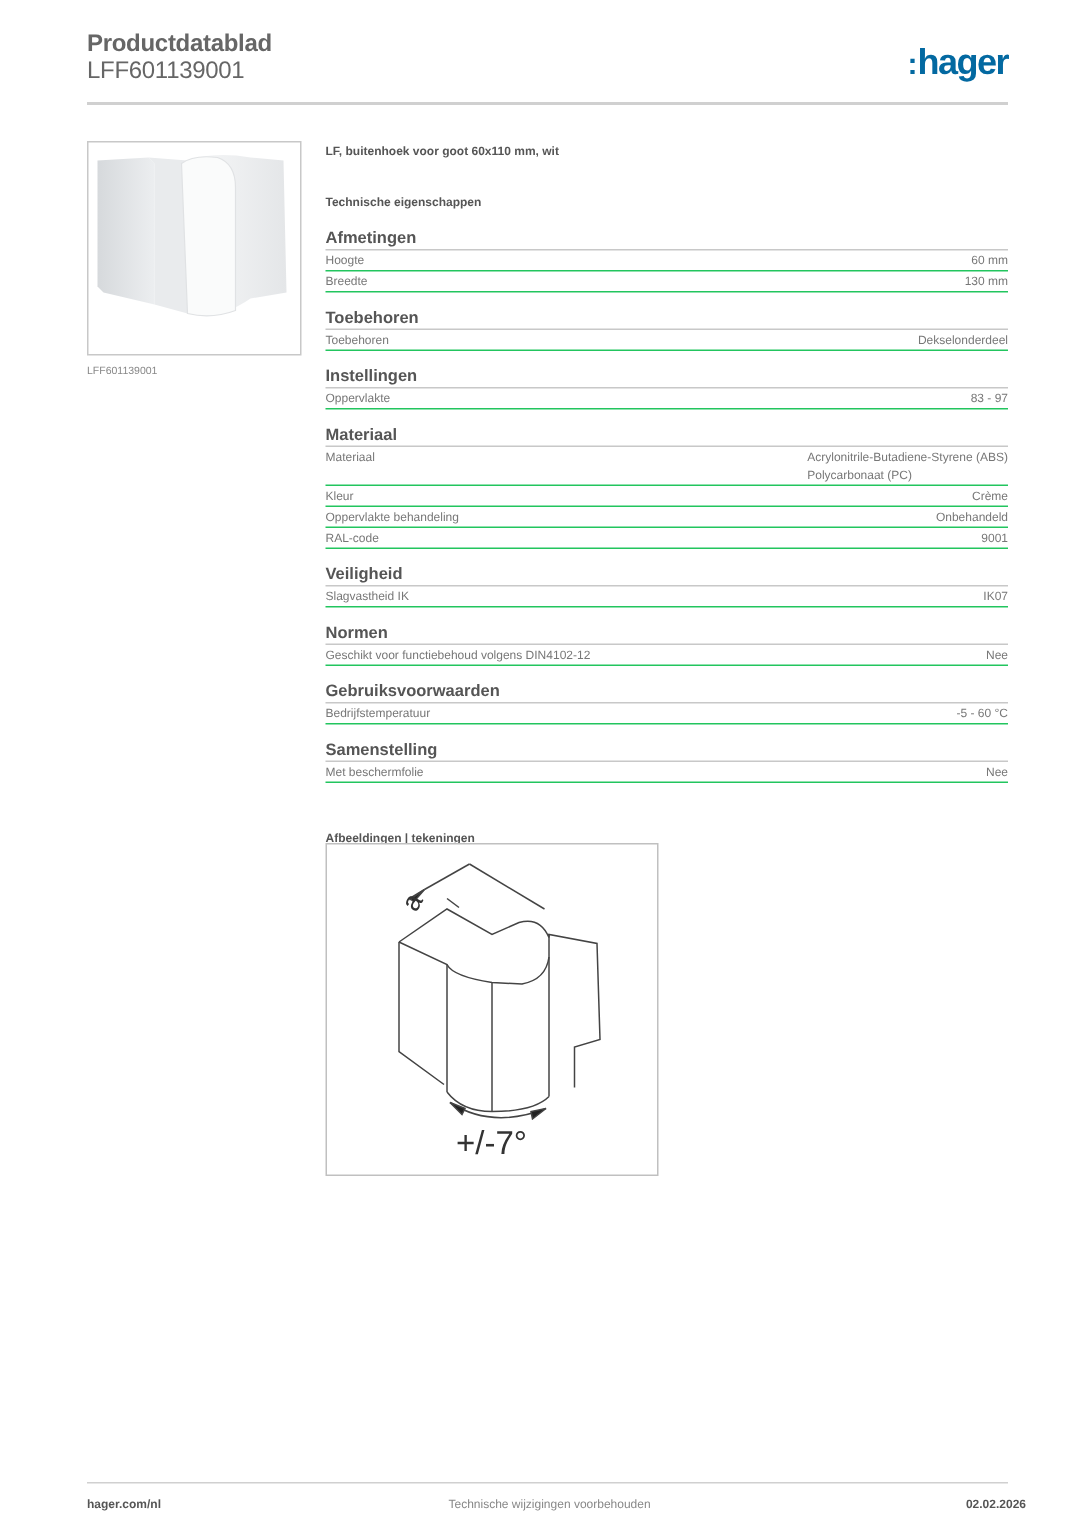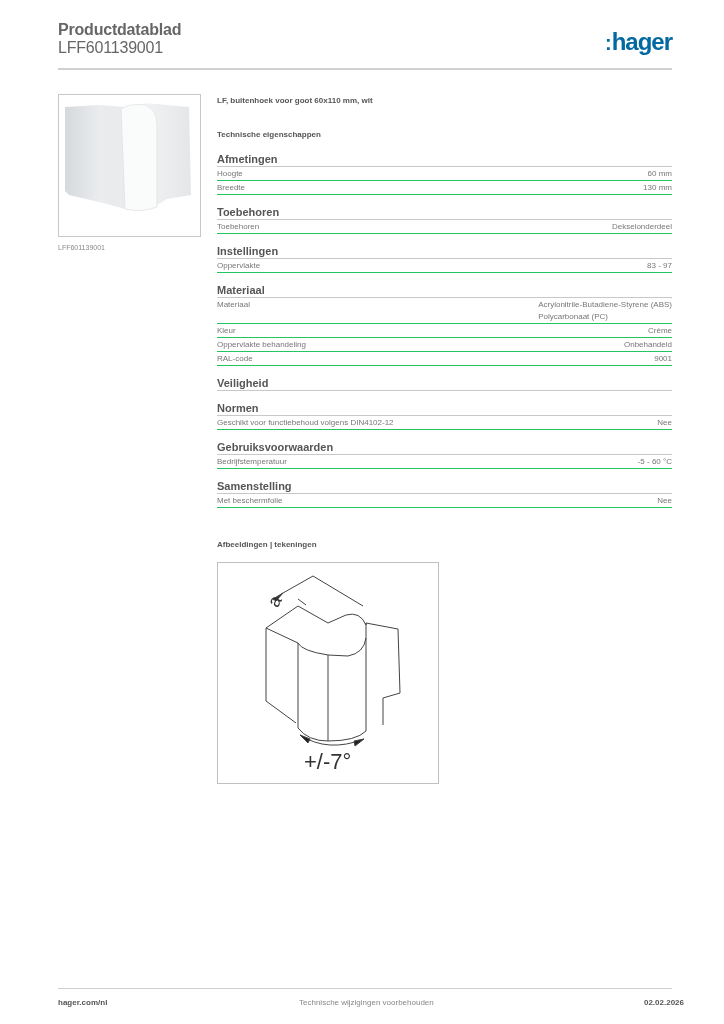--- a/index.html
+++ b/index.html
@@ -146,20 +146,24 @@
         <span class="val">Onbehandeld</span>
       </div>
     <div class="row">
         <span>RAL-code</span>
         <span class="val">9001</span>
       </div>
   </div>
 
   <div class="group">
     <div class="group-title">Veiligheid</div>
+    <div class="row">
+        <span>Slagvastheid IK</span>
+        <span class="val">IK07</span>
+      </div>
   </div>
 
   <div class="group">
     <div class="group-title">Normen</div>
     <div class="row">
         <span>Geschikt voor functiebehoud volgens DIN4102-12</span>
         <span class="val">Nee</span>
       </div>
   </div>
 

